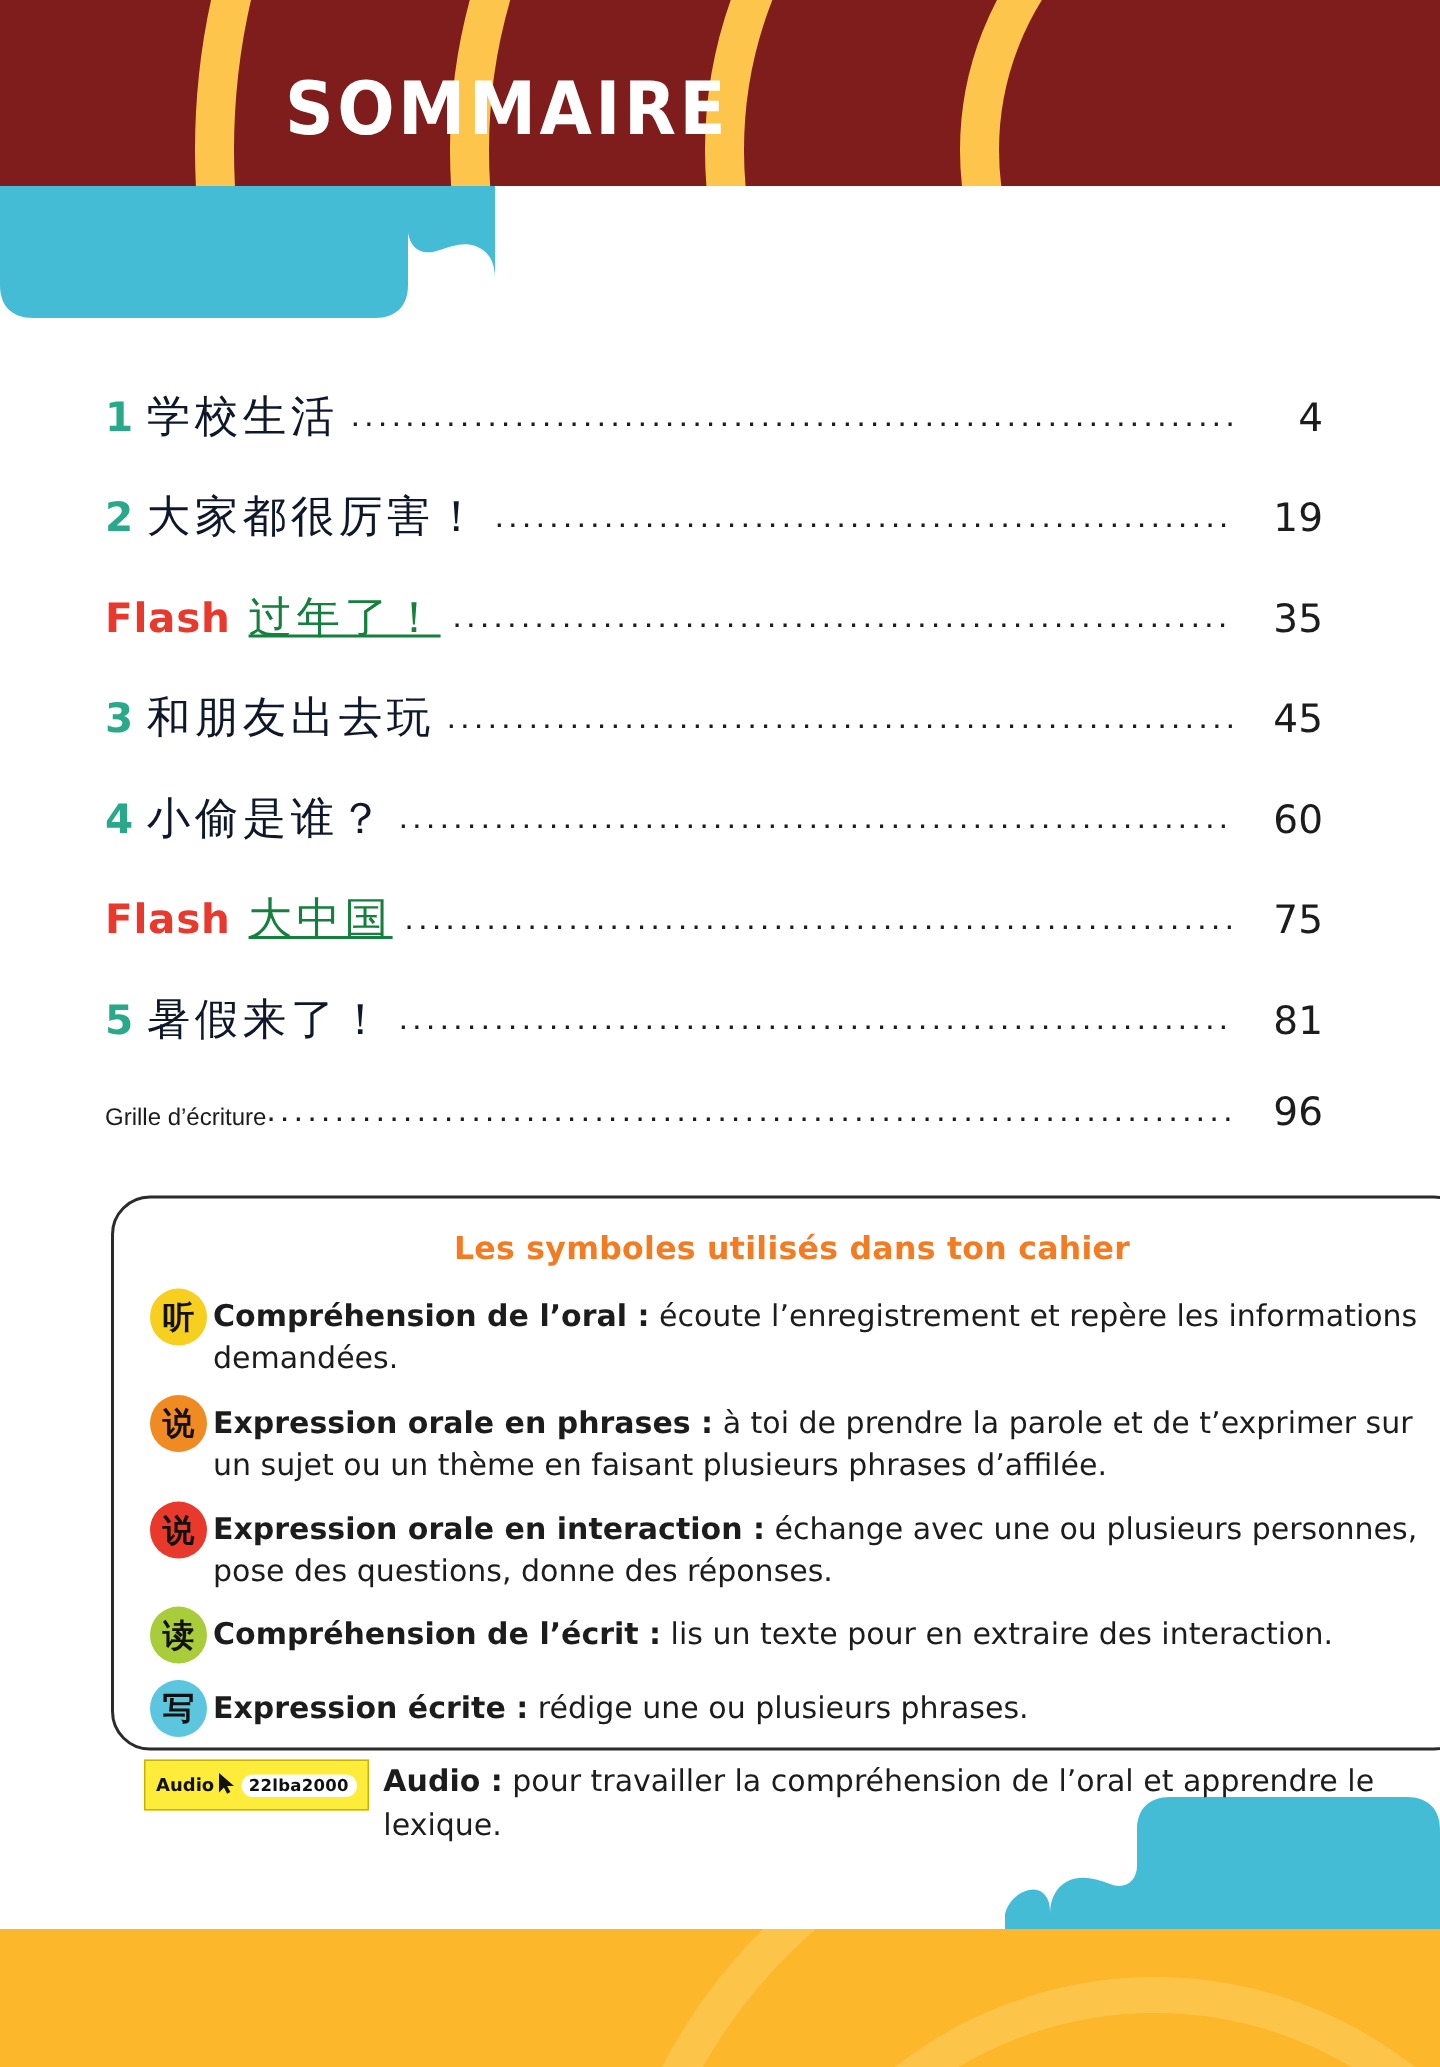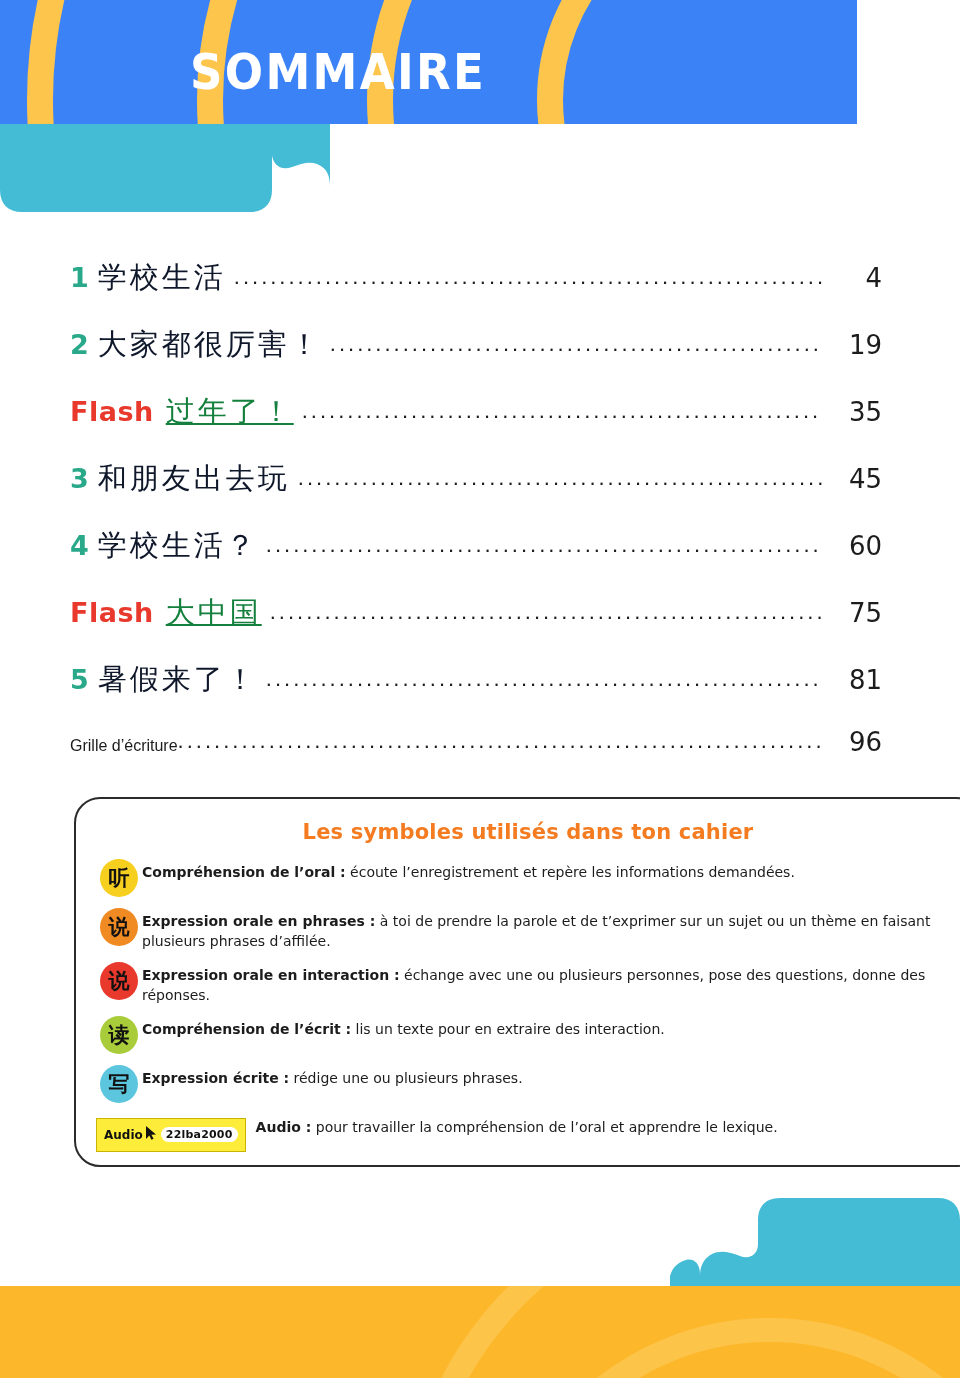--- a/index.html
+++ b/index.html
@@ -6,22 +6,22 @@
   html, body {
     width:960px; height:1378px;
     background:#ffffff;
     font-family:"Liberation Sans", sans-serif;
     overflow:hidden;
   }
   .page { position:relative; width:960px; height:1378px; background:#fff; overflow:hidden; }
 
   
   .top-banner{
-    position:absolute; left:0; top:0; width:857px; height:124px;
-    background:#3b82f6; overflow:hidden;
+    position:absolute; left:0; top:0; width:960px; height:124px;
+    background:#7f1d1d; overflow:hidden;
   }
   .arcs-top{ position:absolute; right:-70px; top:-330px; width:900px; height:900px; }
   .arc{ position:absolute; border-radius:50%; border-style:solid; border-color:#fdc54b; }
   .arc.a1{ width:430px; height:430px; right:-40px; top:215px; border-width:26px; }
   .arc.a2{ width:600px; height:600px; right:-40px; top:130px; border-width:26px; }
   .arc.a3{ width:770px; height:770px; right:-40px; top:45px; border-width:26px; }
   .arc.a4{ width:940px; height:940px; right:-40px; top:-40px; border-width:26px; }
 
   .page-title{
     position:absolute; left:190px; top:44px;
@@ -118,21 +118,21 @@
     color:#111; font-size:21px; font-weight:700;
     font-family:"DejaVu Sans", sans-serif;
     position:relative;
   }
   .sym.yellow{ background:#f7cf1f; }
   .sym.orange{ background:#f08a22; }
   .sym.red{ background:#e8392c; }
   .sym.green{ background:#a9cc3a; }
   .sym.blue{ background:#5bc6de; }
   .legend-text{
-    flex:1 1 auto; font-size:14px; line-height:1.42;
+    flex:1 1 auto; font-size:20px; line-height:1.42;
     color:#1c1c1c; padding-top:3px;
     font-family:"DejaVu Sans", sans-serif;
   }
   .legend-text b{ font-weight:700; }
   .audio-badge{
     flex:0 0 auto; margin-right:10px;
     display:inline-flex; align-items:center;
     background:#fdec3a; border:1.6px solid #c9b200;
     border-radius:0; height:25px; padding:16px 7px;
     font-size:12px; font-weight:700; color:#111;
@@ -218,21 +218,21 @@
         <span class="toc-num">3</span>
         <span class="toc-cn">和朋友出去玩</span>
       </span>
       <span class="leader">...........................................................................................................</span>
       <span class="toc-page">45</span>
     </div>
 
     <div class="toc-row">
       <span class="toc-label">
         <span class="toc-num">4</span>
-        <span class="toc-cn">学校生活？</span>
+        <span class="toc-cn">小偷是谁？</span>
       </span>
       <span class="leader">...........................................................................................................</span>
       <span class="toc-page">60</span>
     </div>
 
     <div class="toc-row flash">
       <span class="toc-label">
         <span class="toc-flashword">Flash</span>
         <span class="toc-cn">大中国</span>
       </span>

